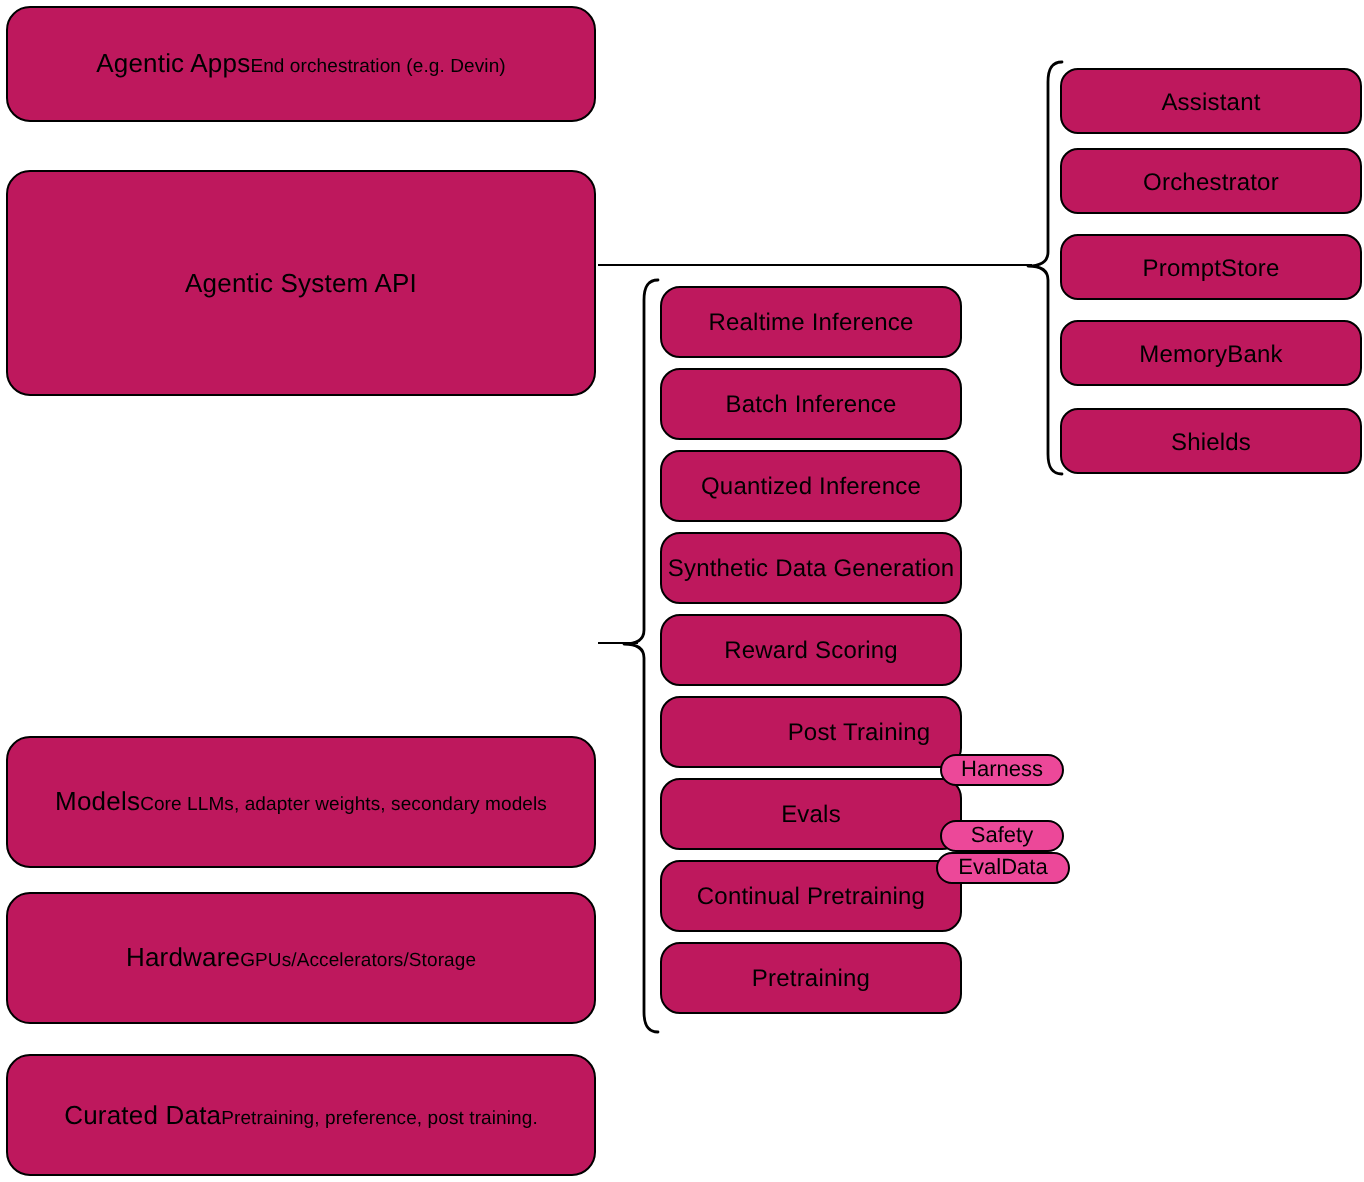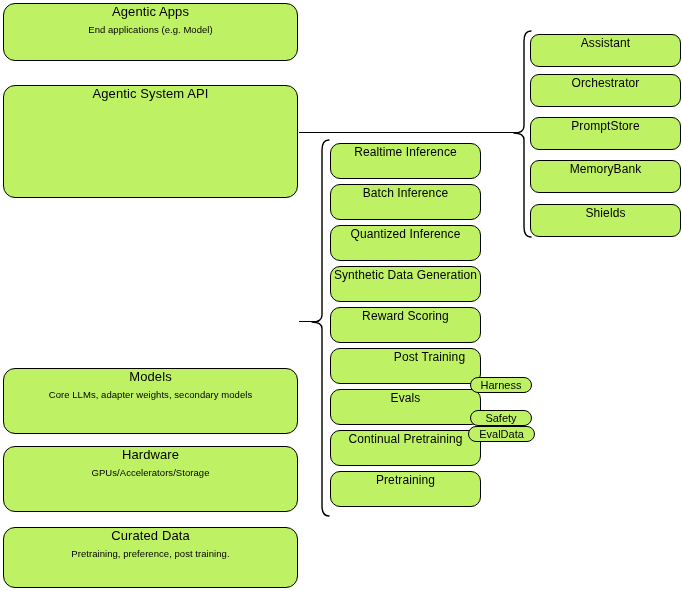--- a/index.html
+++ b/index.html
@@ -16,27 +16,27 @@
     width: 682px;
     height: 591px;
     background: #ffffff;
     overflow: hidden;
   }
 
   
   .box {
     position: absolute;
     box-sizing: border-box;
-    background: #bef264;
+    background: #be185d;
     border: 1.3px solid #000000;
     border-radius: 12px;
     display: flex;
-    flex-direction: column;
+    flex-direction: row;
     align-items: center;
-    justify-content: flex-start;
+    justify-content: center;
     text-align: center;
     color: #000000;
   }
   .box .title {
     font-size: 13px;
     line-height: 16px;
     letter-spacing: 0.1px;
   }
   .box .subtitle {
     font-size: 9.5px;
@@ -65,21 +65,21 @@
     height: 33px;
     border-radius: 9px;
     border-width: 1.2px;
   }
   .sys-box .title { font-size: 12px; }
 
   
   .pill {
     position: absolute;
     box-sizing: border-box;
-    background: #bef264;
+    background: #ec4899;
     border: 1.3px solid #000000;
     border-radius: 999px;
     height: 16px;
     display: flex;
     align-items: center;
     justify-content: center;
     font-size: 11px;
     line-height: 11px;
     color: #000000;
     z-index: 5;
@@ -94,21 +94,21 @@
   .brace { position: absolute; }
   .brace svg { display: block; }
 </style>
 </head>
 <body>
 
 <div id="canvas">
 
   <div class="box layer-box" style="top:3px;height:58px;">
     <div class="title">Agentic Apps</div>
-    <div class="subtitle">End applications (e.g. Model)</div>
+    <div class="subtitle">End orchestration (e.g. Devin)</div>
   </div>
 
   <div class="box layer-box" style="top:85px;height:113px;">
     <div class="title">Agentic System API</div>
   </div>
 
 
   <div class="box layer-box" style="top:368px;height:66px;">
     <div class="title">Models</div>
     <div class="subtitle">Core LLMs, adapter weights, secondary models</div>

